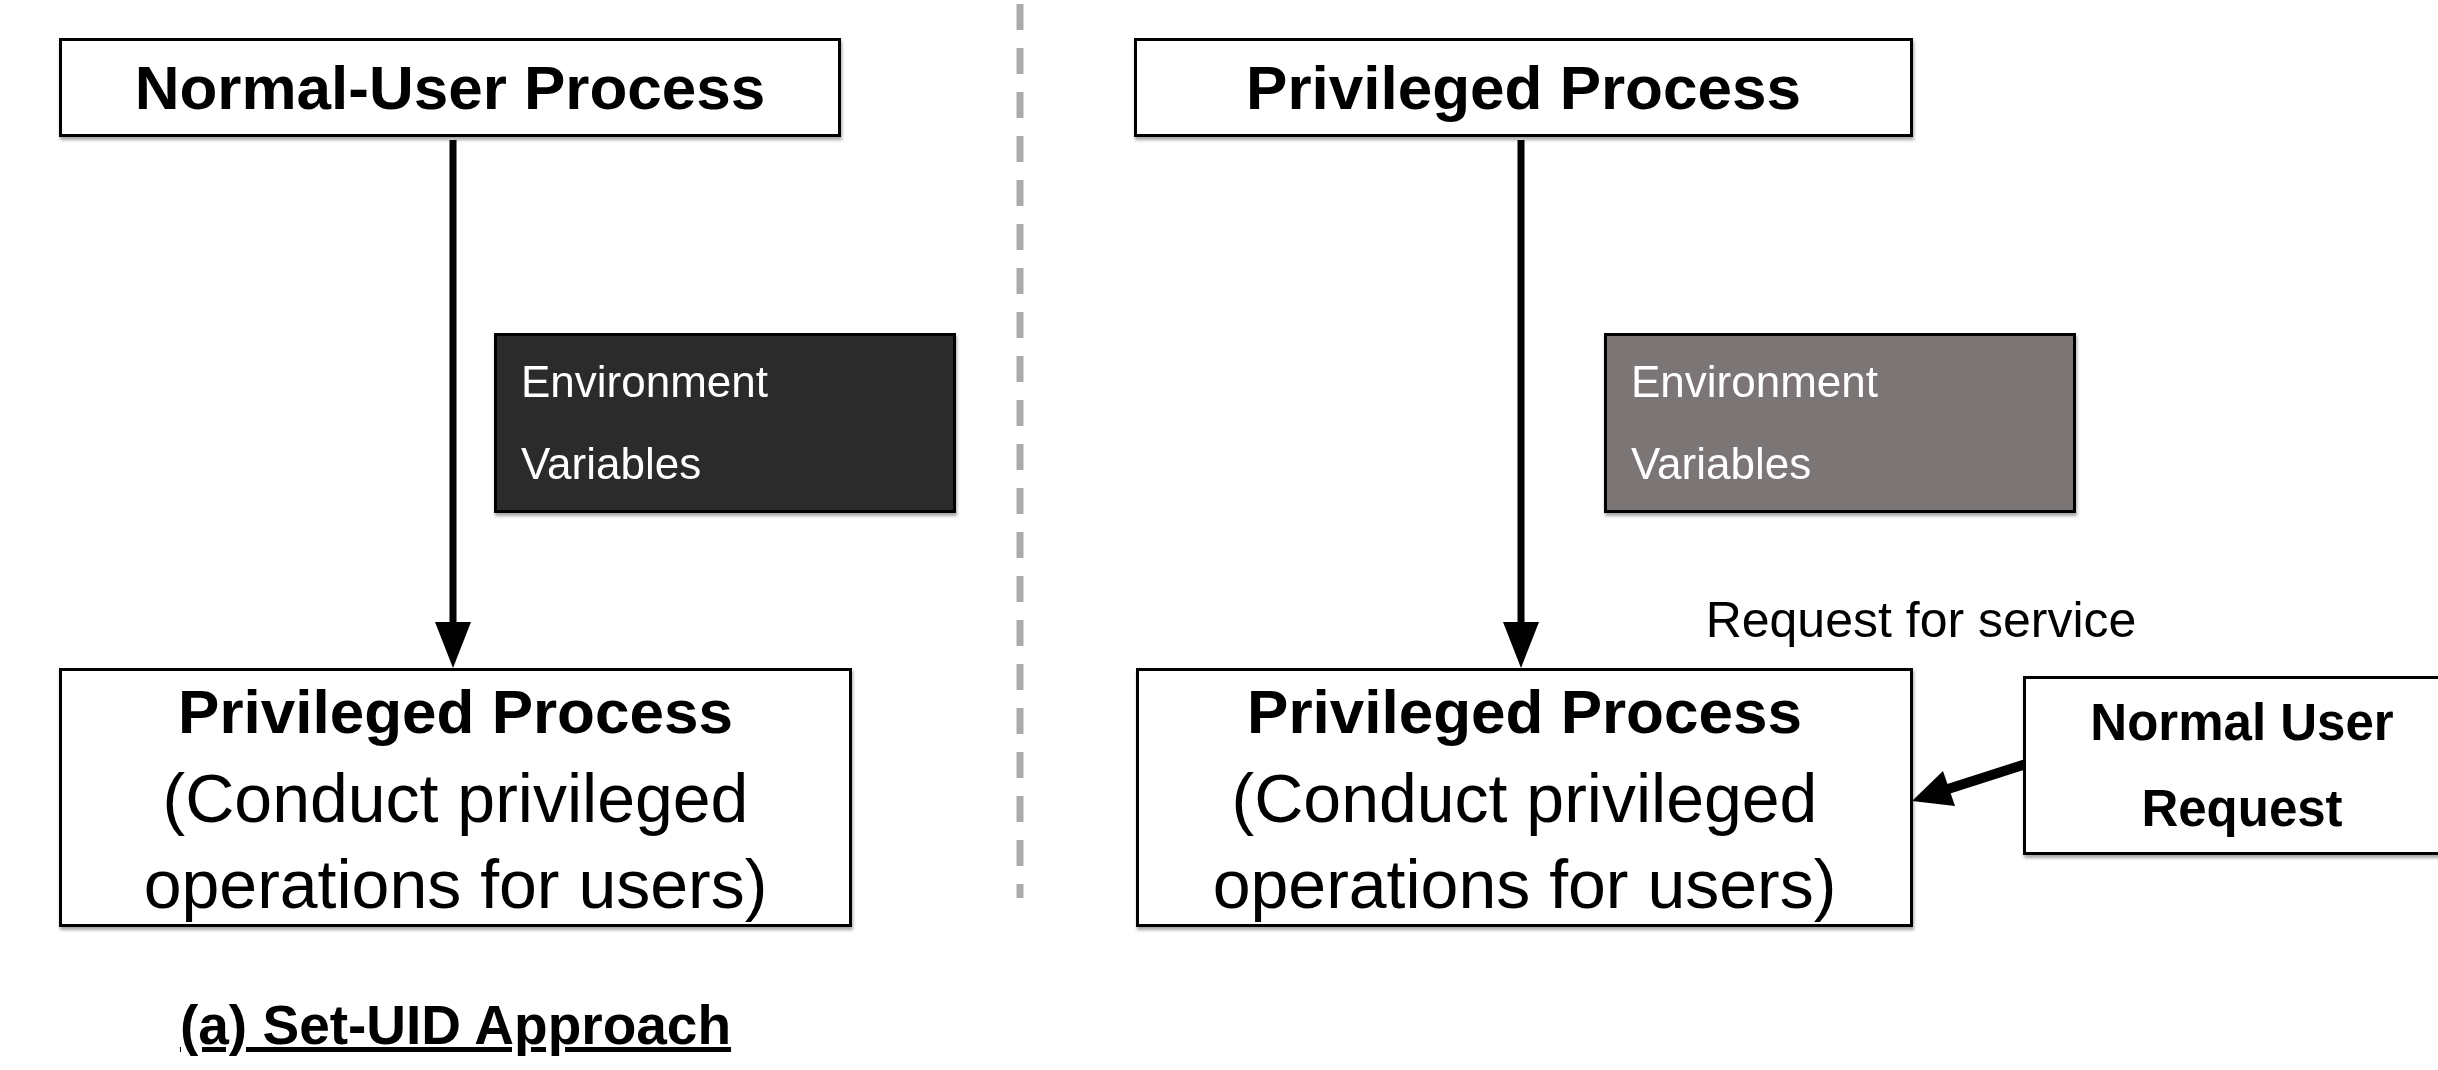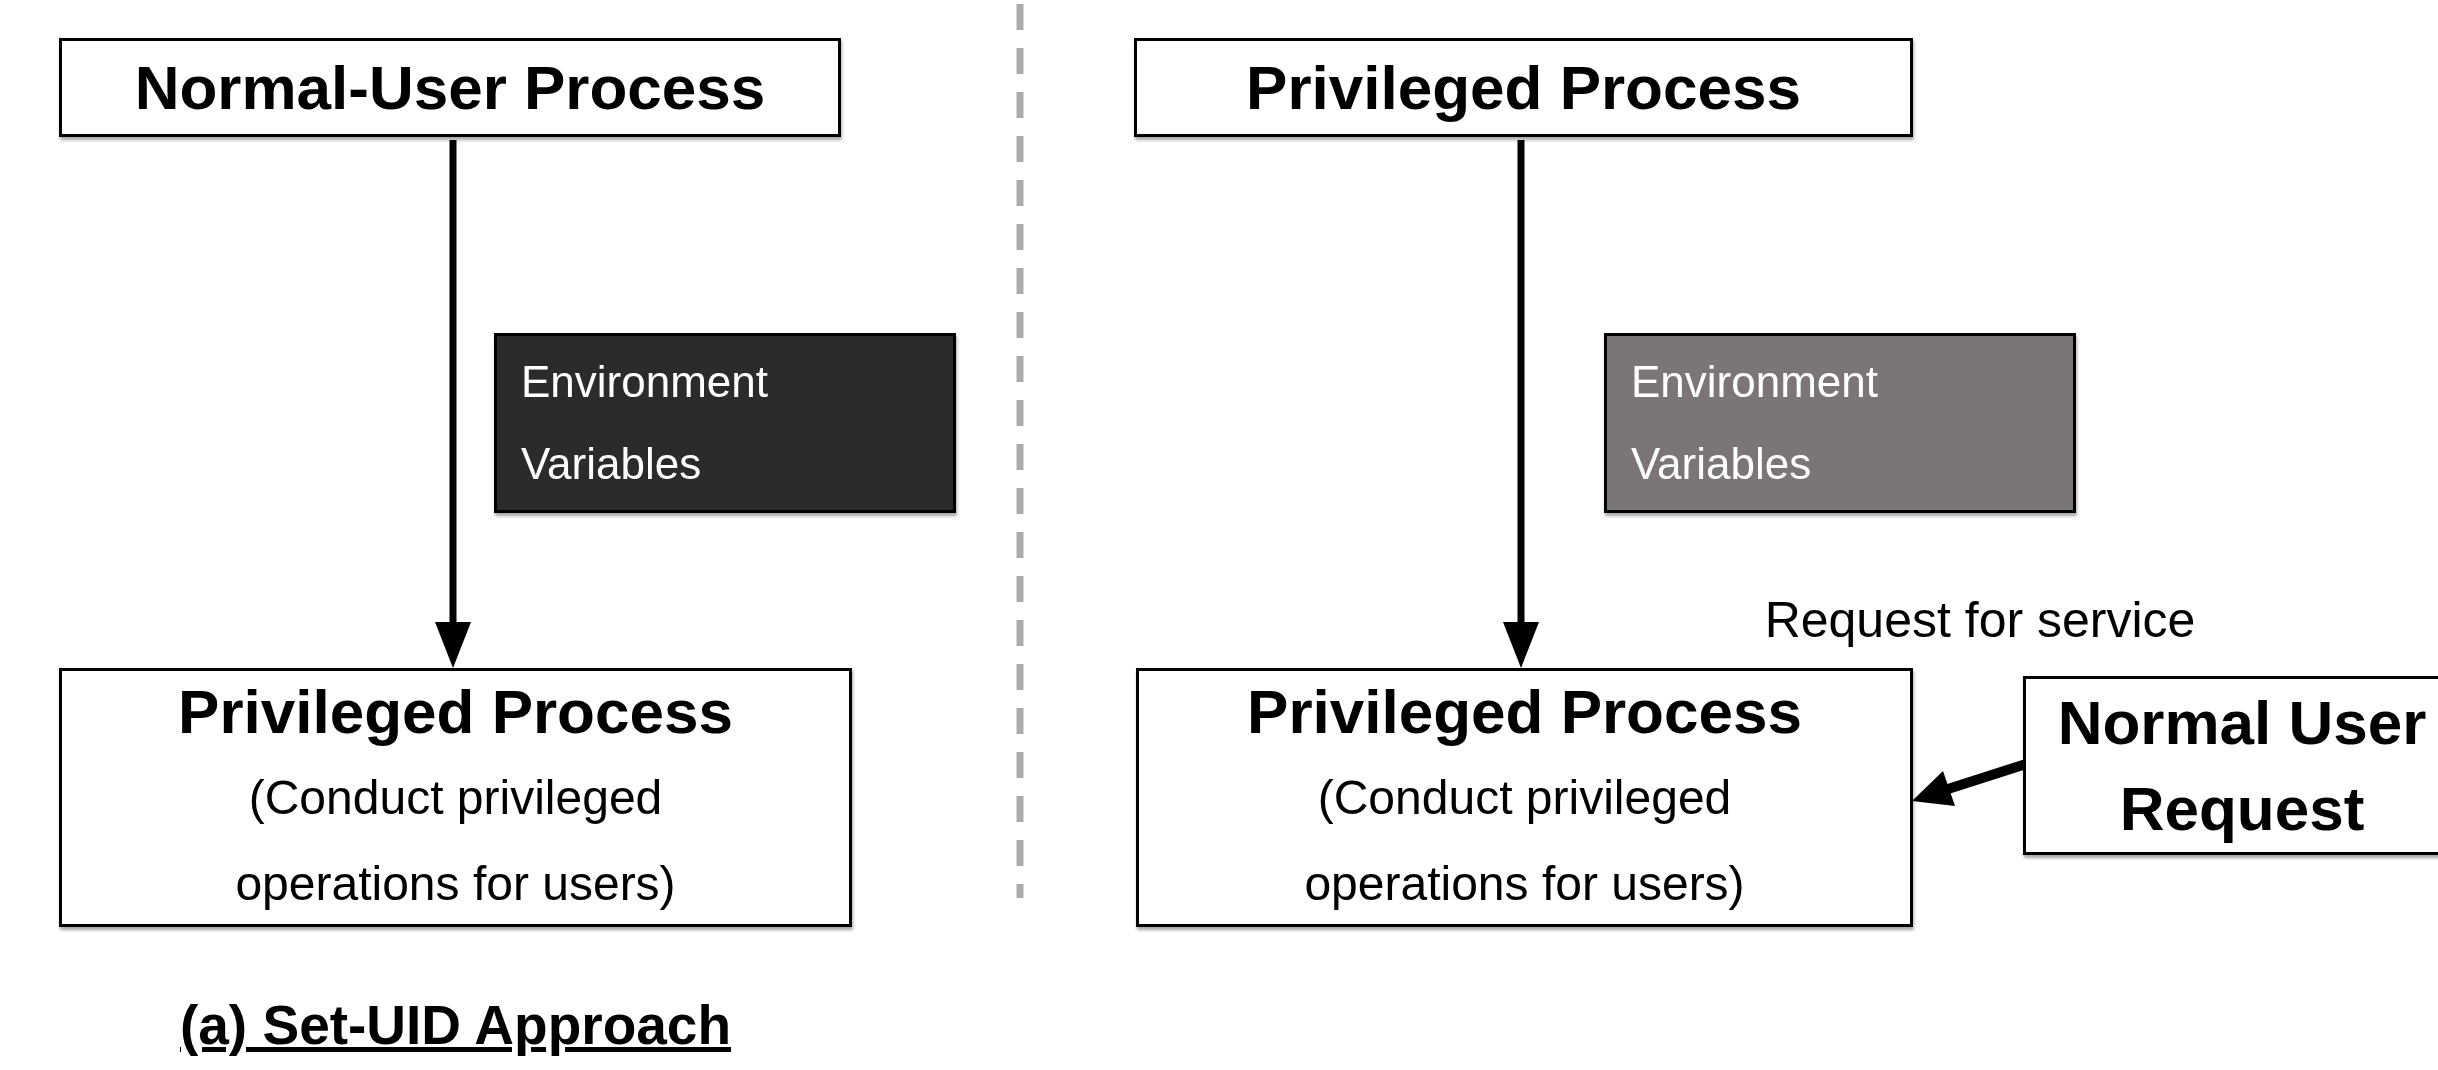--- a/index.html
+++ b/index.html
@@ -38,36 +38,36 @@
     white-space: nowrap;
   }
   .title-line {
     font-weight: bold;
     font-size: 62px;
     line-height: 86px;
     white-space: nowrap;
   }
   .sub-line {
     font-weight: normal;
-    font-size: 48px;
+    font-size: 68px;
     line-height: 86px;
     white-space: nowrap;
   }
   .env {
     align-items: flex-start;
     text-align: left;
     padding-left: 24px;
     color: #ffffff;
     font-size: 44px;
     line-height: 82px;
     font-weight: normal;
   }
   .user-line {
     font-weight: bold;
-    font-size: 62px;
+    font-size: 51px;
     line-height: 86px;
     white-space: nowrap;
   }
   .caption {
     position: absolute;
     font-weight: bold;
     font-size: 55px;
     line-height: 60px;
     text-align: center;
     color: #000000;
@@ -123,21 +123,21 @@
 
   <div class="caption" style="left:23px; top:995px; width:793px;text-decoration:underline;">(a) Set-UID Approach</div>
 
   <div class="box single-title" style="left:1098px; top:38px; width:773px; height:93px;">Privileged Process</div>
 
   <div class="box env" style="left:1568px; top:333px; width:442px; height:174px; background:#7b7575;">
     <div>Environment</div>
     <div>Variables</div>
   </div>
 
-  <div class="floating-label" style="left:1694px; top:592px; width:500px;">Request for service</div>
+  <div class="floating-label" style="left:1635px; top:592px; width:500px;">Request for service</div>
 
   <div class="box" style="left:1100px; top:668px; width:771px; height:253px;">
     <div class="title-line">Privileged Process</div>
     <div class="sub-line">(Conduct privileged</div>
     <div class="sub-line">operations for users)</div>
   </div>
 
   <div class="box" style="left:1987px; top:676px; width:432px; height:173px;">
     <div class="user-line">Normal User</div>
     <div class="user-line">Request</div>

